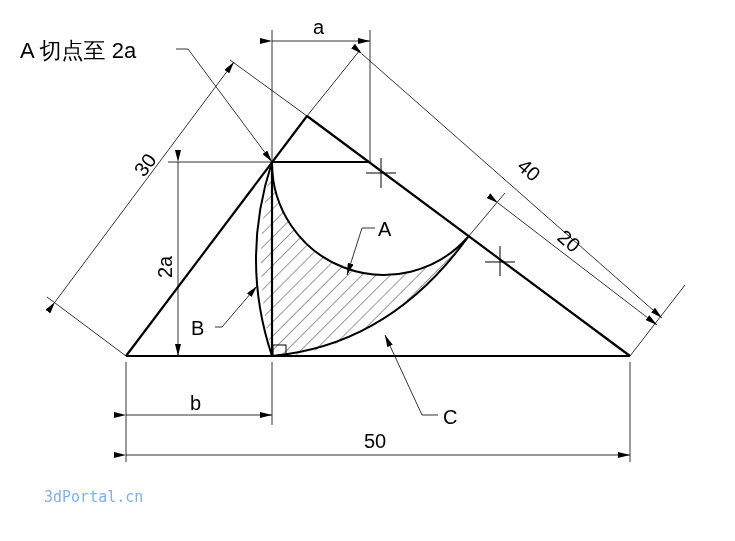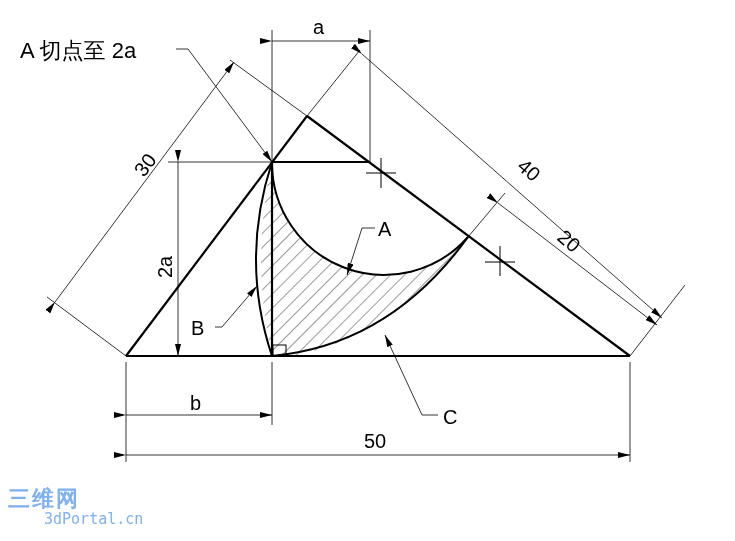--- a/index.html
+++ b/index.html
@@ -100,15 +100,14 @@
   <text class="lbl" x="364" y="448" font-size="20">50</text>
   <text class="lbl" x="0" y="0" font-size="20" transform="translate(144,178) rotate(-53)">30</text>
   <text class="lbl" x="0" y="0" font-size="20" transform="translate(516,168) rotate(41)">40</text>
   <text class="lbl" x="0" y="0" font-size="20" transform="translate(556,239) rotate(41)">20</text>
   <text class="lbl" x="378" y="236" font-size="20">A</text>
   <text class="lbl" x="191" y="335" font-size="20">B</text>
   <text class="lbl" x="443" y="424" font-size="20">C</text>
 </svg>
 
 <div class="wm">
-  <span class="cn">三维网</span>
   <span class="en">3dPortal.cn</span>
 </div>
 
 </body></html>

